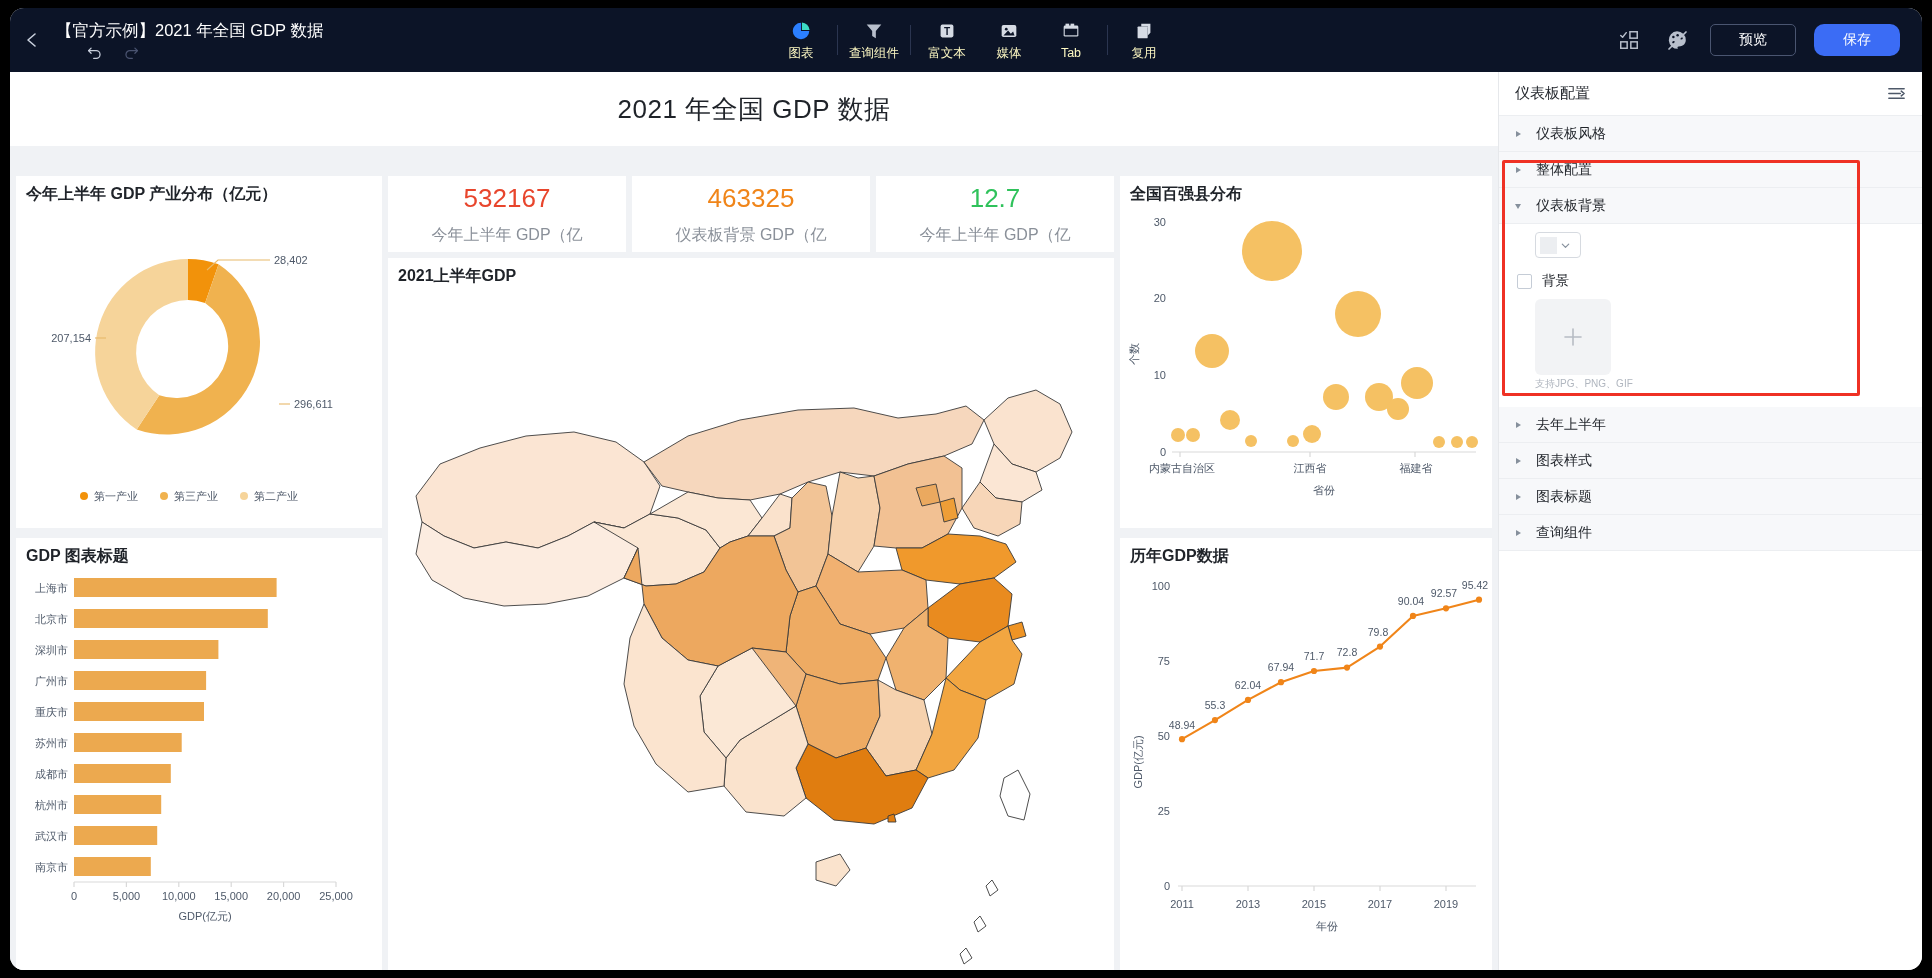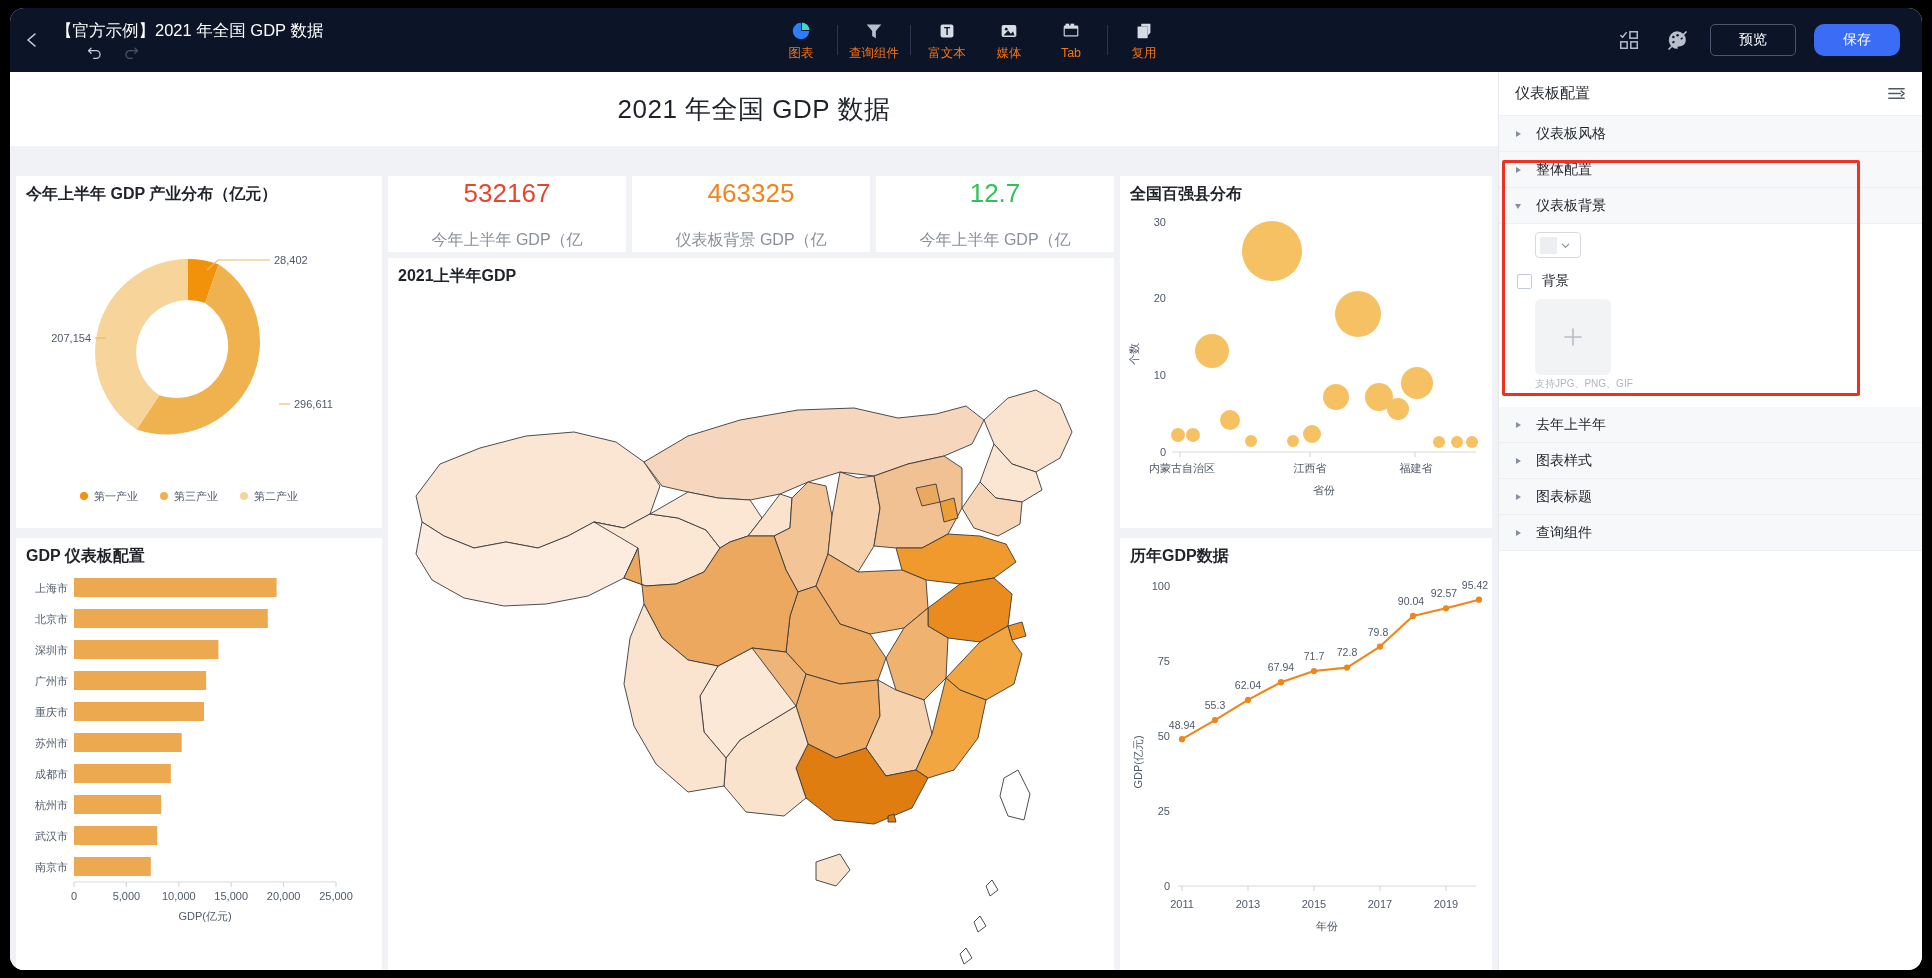--- a/index.html
+++ b/index.html
@@ -31,21 +31,21 @@
   .undo-row { display: flex; gap: 20px; padding-left: 30px; margin-top: 1px; }
   .hicon { cursor: pointer; display: block; }
   .toolbar {
     position: absolute; left: 760px; top: 0; height: 64px;
     display: flex; align-items: center; gap: 0;
   }
   .tool {
     width: 62px; height: 60px; display: flex; flex-direction: column;
     align-items: center; justify-content: center; gap: 4px; cursor: pointer;
   }
-  .tool-label { color: #f97316; font-size: 12.5px; line-height: 14px; white-space: nowrap; }
+  .tool-label { color: #fef9c3; font-size: 12.5px; line-height: 14px; white-space: nowrap; }
   .tool-sep { width: 1px; height: 30px; background: #2b3550; margin: 0 5px; }
   .header-right {
     position: absolute; right: 22px; top: 0; height: 64px;
     display: flex; align-items: center; gap: 18px;
   }
   .hbtn-icon { width: 30px; height: 30px; display: flex; align-items: center; justify-content: center; cursor: pointer; }
   .btn-outline {
     min-width: 86px; height: 32px; border: 1px solid #4a5570; border-radius: 5px;
     color: #ffffff; font-size: 14px; display: flex; align-items: center;
     justify-content: center; cursor: pointer; background: transparent; padding: 0 14px;
@@ -67,21 +67,21 @@
   .dash-title span { font-size: 26px; color: #1f2329; letter-spacing: .5px; }
   .card {
     position: absolute; background: #ffffff; border-radius: 0; overflow: hidden;
   }
   .card-title {
     font-size: 16px; font-weight: bold; color: #1f2329;
     padding: 8px 0 0 10px; line-height: 20px; white-space: nowrap;
   }
   
   .kpi {
-    display: flex; flex-direction: column; align-items: center; justify-content: space-between;
+    display: flex; flex-direction: column; align-items: center; justify-content: center;
     height: 100%;
   }
   .kpi-value { font-size: 26px; line-height: 34px; }
   .kpi-label { font-size: 16px; color: #8a9099; line-height: 24px; margin-top: 8px; white-space: nowrap; }
   
   .chart-svg { display: block; }
   
   .panel {
     position: absolute; right: 0; top: 64px; width: 424px; height: 898px;
     background: #ffffff; border-left: 1px solid #e6e8eb;
@@ -353,21 +353,21 @@
           <path d="M598,600 L604,594 L610,604 L602,610 Z" fill="#ffffff"></path>
           <path d="M586,636 L592,630 L598,640 L590,646 Z" fill="#ffffff"></path>
           <path d="M572,668 L578,662 L584,672 L576,678 Z" fill="#ffffff"></path>
 
           <path d="M500,530 L506,528 L508,536 L500,536 Z" fill="#e07d10"></path>
         </g>
       </svg>
     </div>
 
     <div class="card" style="left:6px; top:466px; width:366px; height:432px;">
-      <div class="card-title">GDP 仪表板配置</div>
+      <div class="card-title">GDP 图表标题</div>
       <svg class="chart-svg" width="366" height="402" viewBox="0 0 366 402">
 
         <g>
           <rect x="58" y="12" width="202.6" height="19" fill="#eca94f"></rect>
           <rect x="58" y="43" width="193.8" height="19" fill="#eca94f"></rect>
           <rect x="58" y="74" width="144.4" height="19" fill="#eca94f"></rect>
           <rect x="58" y="105" width="132.1" height="19" fill="#eca94f"></rect>
           <rect x="58" y="136" width="130.0" height="19" fill="#eca94f"></rect>
           <rect x="58" y="167" width="107.7" height="19" fill="#eca94f"></rect>
           <rect x="58" y="198" width="96.8" height="19" fill="#eca94f"></rect>

